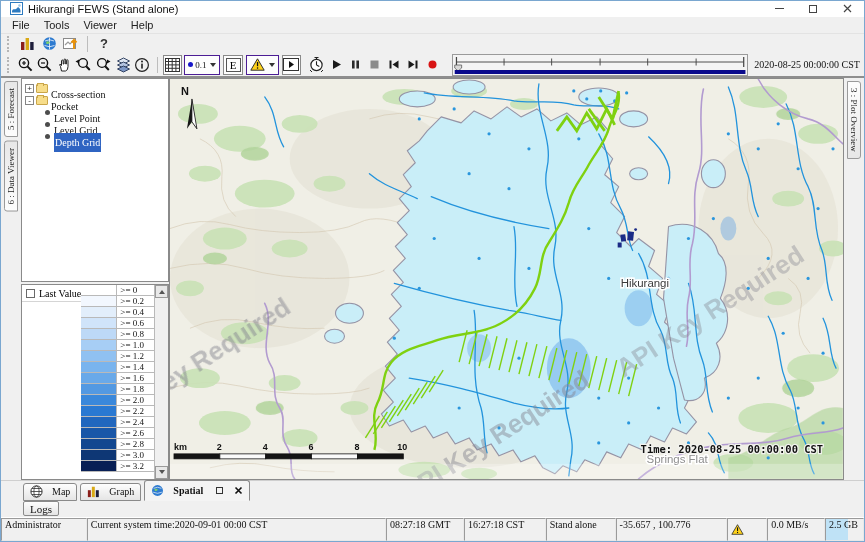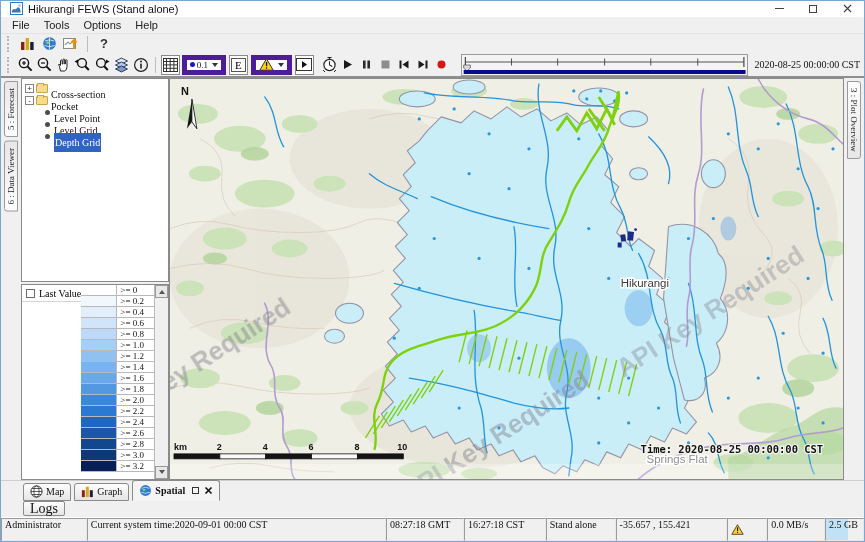--- a/index.html
+++ b/index.html
@@ -24,21 +24,21 @@
 
   
   .toolbar1 { height:23px; display:flex; align-items:center; padding-left:4px; background:#f0f0f0; }
   .toolbar2 { height:28px; display:flex; align-items:center; padding-left:4px; background:#f0f0f0;
               border-bottom:2px solid #8e8e8e; }
   .grip { width:5px; height:16px; border-left:2px dotted #b5b5b5; margin:0 4px 0 2px; }
   .tb-btn { width:22px; height:20px; display:flex; align-items:center; justify-content:center; border:1px solid transparent; }
   .tb-btn.boxed { border:1px solid #8a8a8a; background:#fdfdfd; }
   .tb-sep { width:1px; height:16px; background:#bdbdbd; margin:0 5px; }
   .help-q { font-size:13px; font-weight:bold; color:#333; }
-  .drop-btn { height:20px; display:flex; align-items:center; border:5px solid #4c1d95; background:#fdfdfd;
+  .drop-btn { height:20px; display:flex; align-items:center; border:1px solid #4c1d95; background:#fdfdfd;
               padding:1px 3px; gap:2px; }
   .dot-blue { width:5px; height:5px; border-radius:50%; background:#1717c9; display:inline-block; }
   .drop-val { font-size:9px; font-family:"Liberation Serif", serif; color:#111; }
   .caret { width:0; height:0; border-left:3px solid transparent; border-right:3px solid transparent;
            border-top:4px solid #333; display:inline-block; margin-left:2px; }
   .timeline { flex:1 1 auto; height:22px; border:1px solid #9a9a9a; background:#f4f4f4;
               margin:0 6px 0 10px; min-width:120px; }
   .timeline svg { width:100%; height:100%; display:block; }
   .tb-datetime { font-size:10px; font-family:"Liberation Serif", serif; color:#111;
                  white-space:nowrap; padding-right:4px; }
@@ -86,29 +86,29 @@
             border-bottom:4px solid #555; }
   .tri-down { width:0; height:0; border-left:3px solid transparent; border-right:3px solid transparent;
               border-top:4px solid #555; }
 
   .map-wrap { flex:1; border:1px solid #8a8a8a; background:#f0efe6; overflow:hidden; }
   .map-wrap svg { display:block; width:100%; height:100%; }
 
   
   .tabs-row { height:21px; display:flex; align-items:flex-end; padding-left:22px; gap:3px;
               border-top:1px solid #cfcfcf; }
-  .btab { height:18px; display:flex; align-items:center; gap:3px; padding:0 6px;
+  .btab { height:18px; display:flex; align-items:center; gap:9px; padding:0 6px;
           border:1px solid #8a8a8a; border-radius:3px 3px 0 0; background:linear-gradient(#fdfdfd,#e5e5e5);
           font-family:"Liberation Serif", serif; font-size:10px; color:#111; }
   .btab.active { height:21px; background:#f4f4f4; border-bottom-color:#f4f4f4;font-weight:bold; }
   .restore-glyph { width:7px; height:7px; border:1px solid #333; display:inline-block; margin-left:4px; }
   .logs-row { height:18px; display:flex; align-items:center; padding-left:22px; }
   .logs-btn { height:15px; padding:0 6px; border:1px solid #8a8a8a; border-radius:2px;
               background:linear-gradient(#fdfdfd,#e5e5e5); font-family:"Liberation Serif", serif;
-              font-size:14px; color:#111; display:flex; align-items:center; }
+              font-size:11px; color:#111; display:flex; align-items:center; }
 
   .statusbar { height:28px; display:flex; background:#f0f0f0; border-top:1px solid #fff; }
   .scell { height:100%; border:1px solid; border-color:#9a9a9a #e8e8e8 #e8e8e8 #9a9a9a;
            font-family:"Liberation Serif", serif; font-size:10px; line-height:12px; color:#111;
            padding:0 3px; white-space:nowrap; overflow:hidden; position:relative; }
   .mem-fill { position:absolute; left:0; top:0; bottom:0; width:60%; background:#bfe2f6; }
   .mem-text { position:relative;text-align:center; }
 </style>
 </head>
 <body>
@@ -133,21 +133,21 @@
         <svg width="9" height="9" viewBox="0 0 9 9">
             <path d="M1,1 L8,8 M8,1 L1,8" stroke="#444" stroke-width="1.2"></path>
           </svg>
       </span>
     </div>
   </div>
 
   <div class="menubar">
     <span class="menu-item">File</span>
     <span class="menu-item">Tools</span>
-    <span class="menu-item">Options</span>
+    <span class="menu-item">Viewer</span>
     <span class="menu-item">Help</span>
   </div>
 
   <div class="toolbar1">
     <span class="grip"></span>
     <span class="tb-btn">
       <svg width="15" height="15" viewBox="0 0 15 15">
         <rect x="1" y="6" width="3.4" height="8" fill="#8b1f1a"></rect>
           <rect x="5.6" y="2" width="3.4" height="12" fill="#d9a915"></rect>
           <rect x="10.2" y="6" width="3.4" height="8" fill="#1d1d3a"></rect>
@@ -727,21 +727,21 @@
       <span>Logs</span>
     </span>
   </div>
 
   <div class="statusbar">
     <div class="scell" style="width:86px">Administrator</div>
     <div class="scell" style="width:300px">Current system time:2020-09-01 00:00 CST</div>
     <div class="scell" style="width:78px">08:27:18 GMT</div>
     <div class="scell" style="width:82px">16:27:18 CST</div>
     <div class="scell" style="width:70px">Stand alone</div>
-    <div class="scell" style="width:112px">-35.657 , 155.421</div>
+    <div class="scell" style="width:112px">-35.657 , 100.776</div>
     <div class="scell" style="width:40px; display:flex; align-items:center;">
       <svg width="13" height="11" viewBox="0 0 15 13">
         <path d="M7.5,0.8 L14.2,12.2 L0.8,12.2 Z" fill="#ffd21a" stroke="#333" stroke-width="1"></path>
         <rect x="6.9" y="4" width="1.3" height="4.2" fill="#111"></rect>
           <rect x="6.9" y="9.3" width="1.3" height="1.4" fill="#111"></rect>
       </svg>
     </div>
     <div class="scell" style="width:58px">0.0 MB/s</div>
     <div class="scell" style="width:39px">
       <span class="mem-fill"></span>

